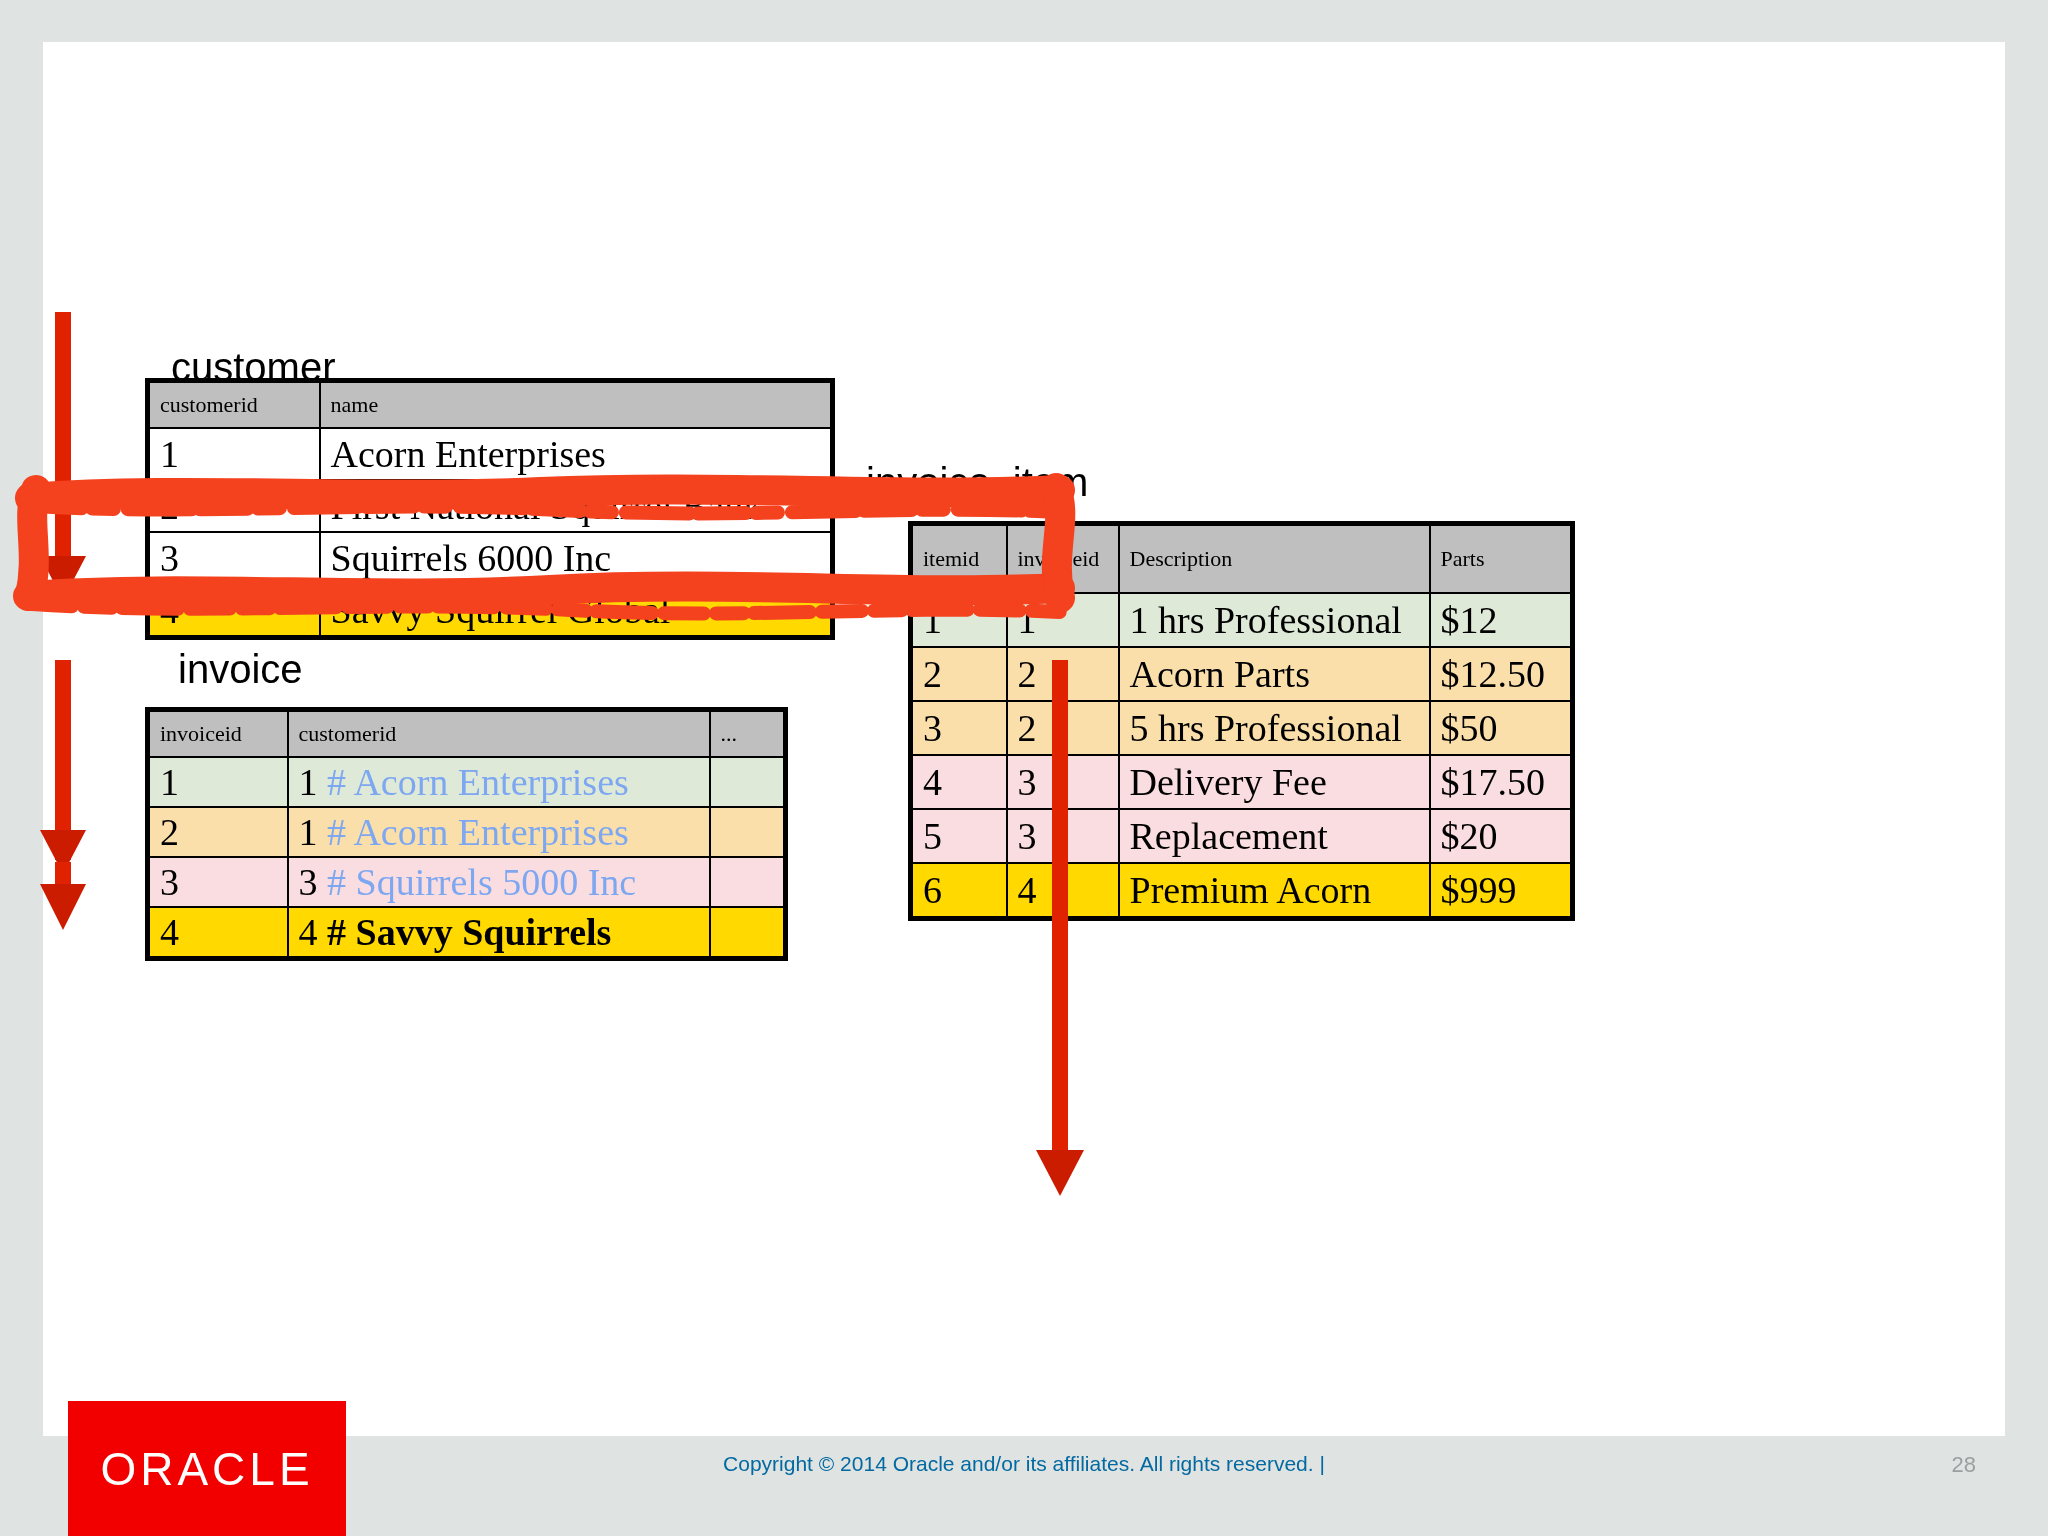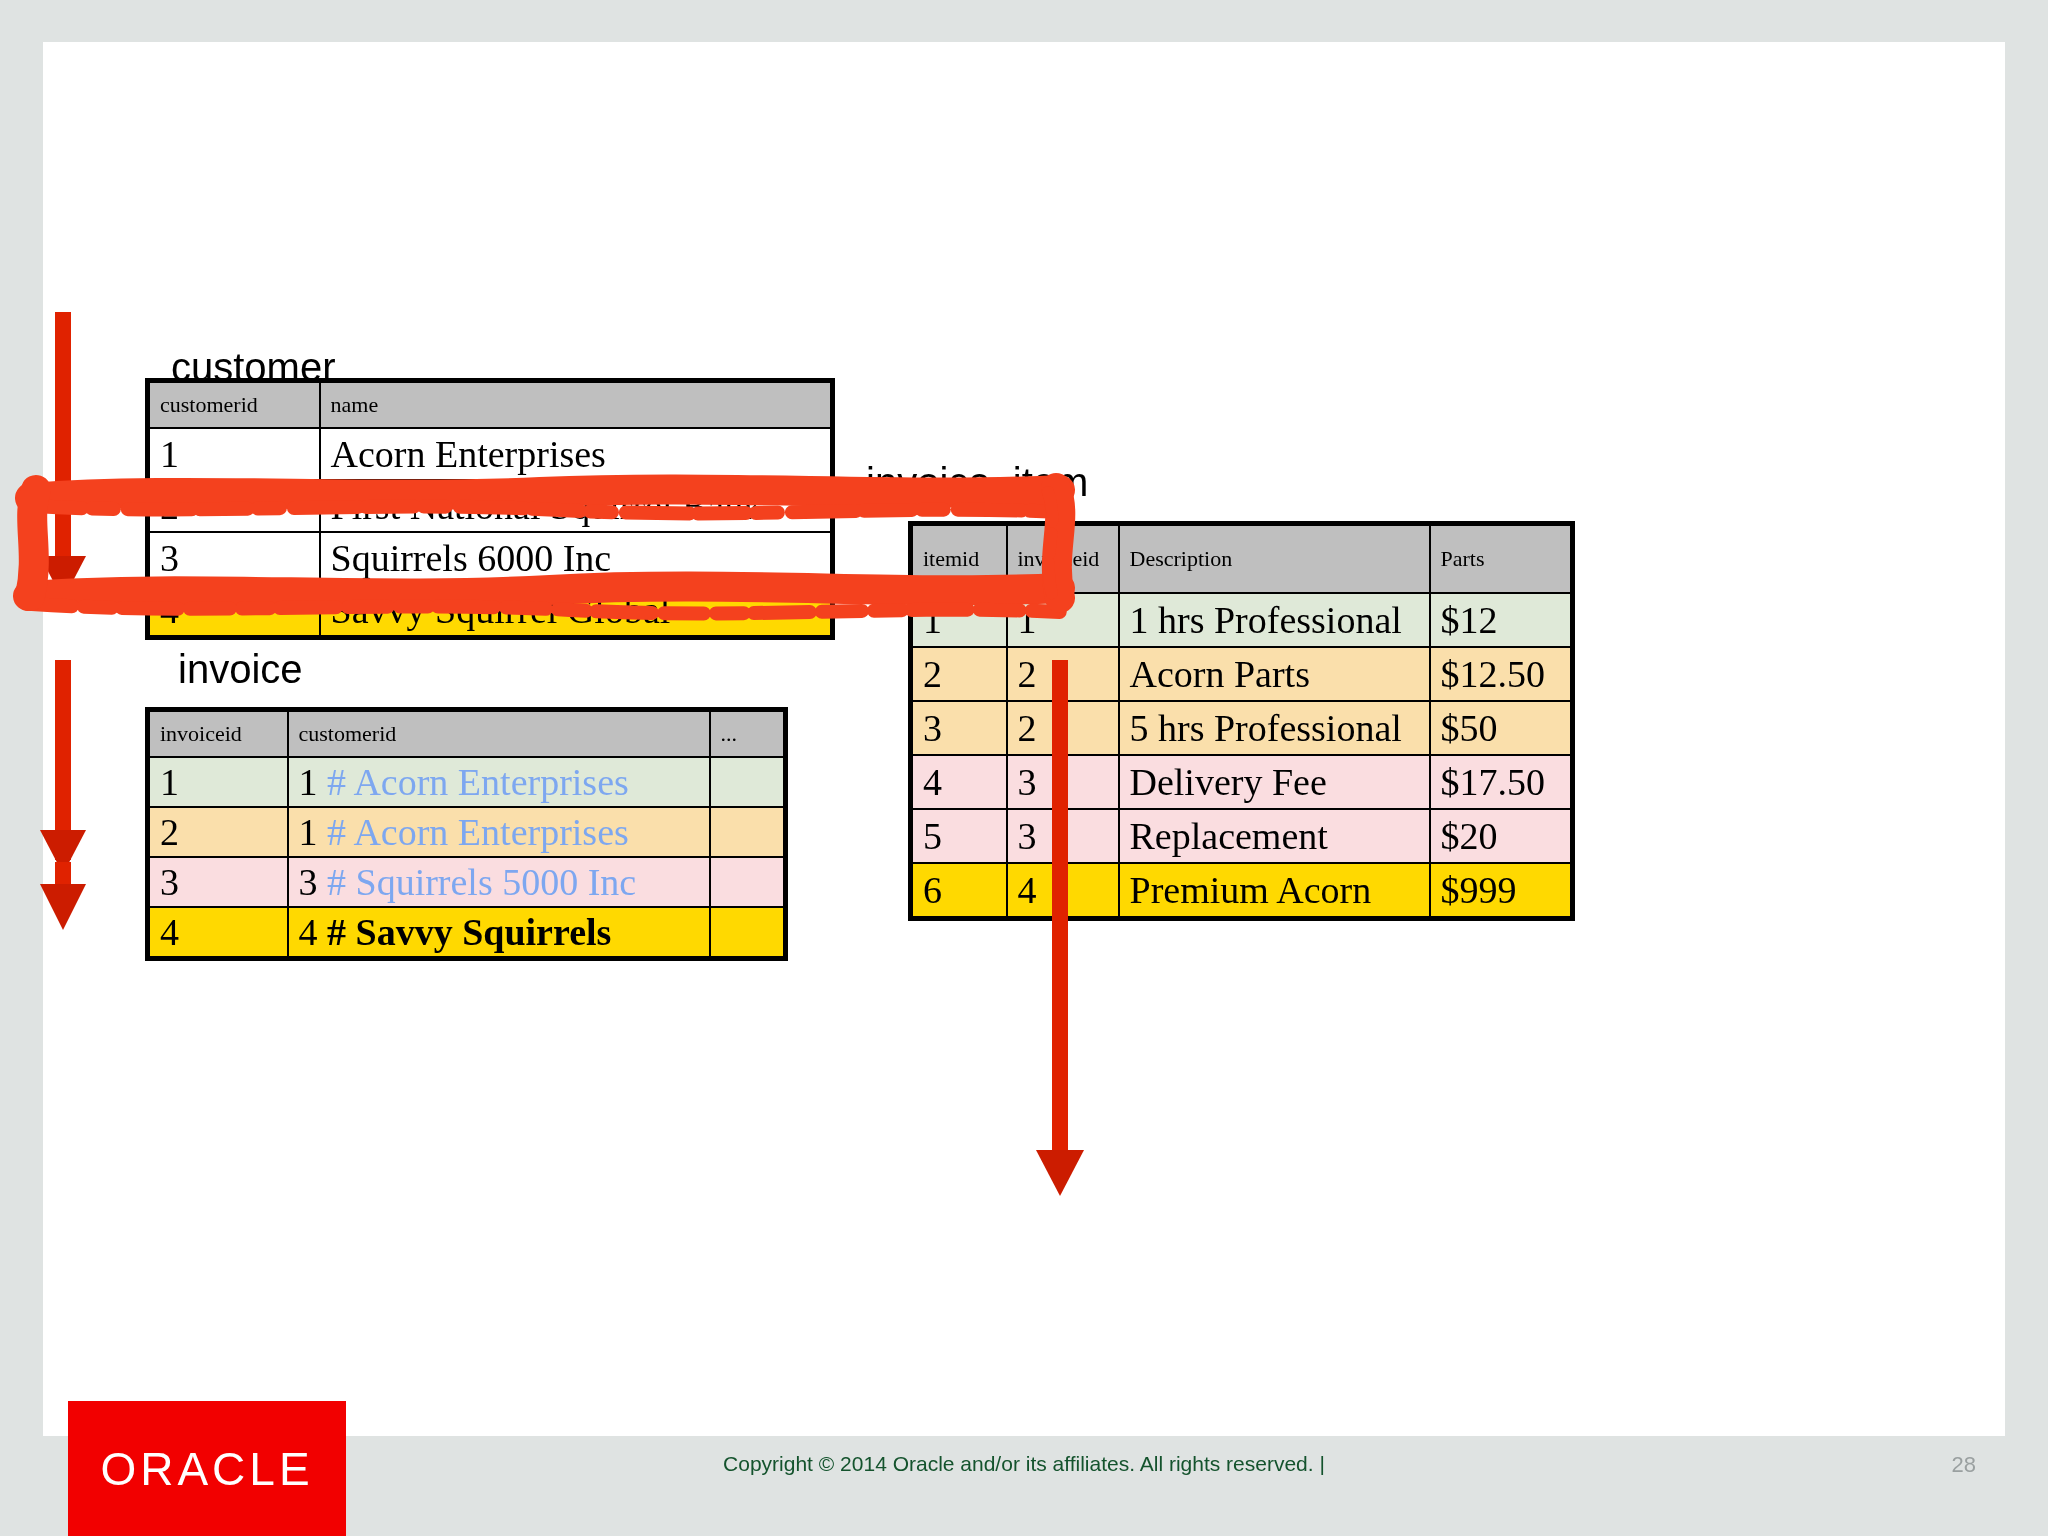--- a/index.html
+++ b/index.html
@@ -120,21 +120,21 @@
     letter-spacing: 4px;
     font-family: "Liberation Sans", sans-serif;
   }
   #copyright {
     position: absolute;
     left: 0;
     top: 1452px;
     width: 2048px;
     text-align: center;
     font-size: 21px;
-    color: #14532d;
+    color: #0369a1;
   }
   #pagenum {
     position: absolute;
     right: 72px;
     top: 1452px;
     font-size: 22px;
     color: #9aa0a0;
   }
 </style>
 </head>

